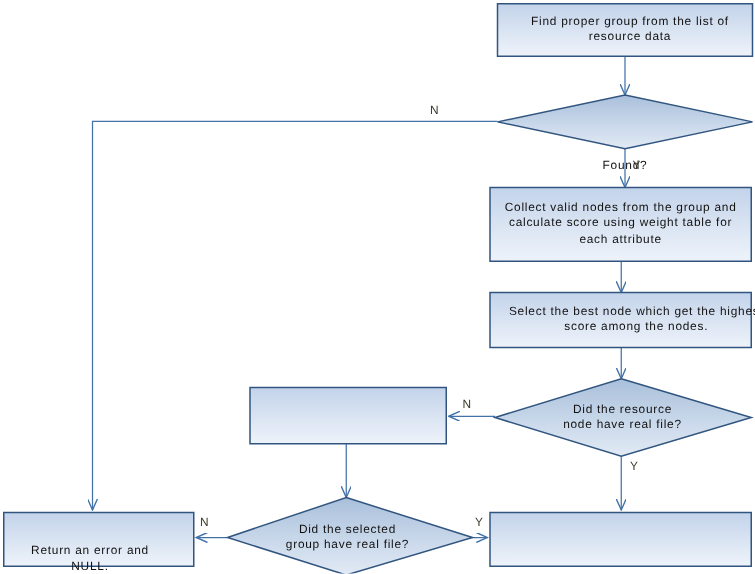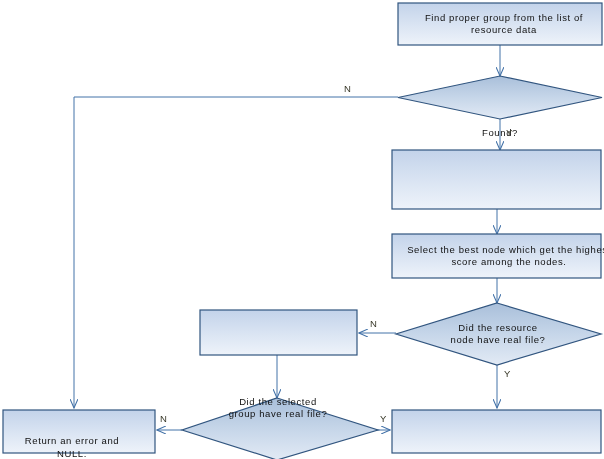--- a/index.html
+++ b/index.html
@@ -88,27 +88,28 @@
     <rect x="200" y="310" width="157" height="45" fill="url(#boxGrad)" stroke="#31557f" stroke-width="1.2"></rect>
     <polygon points="277,398 378,430 277,460 182,430" fill="url(#diaGrad)" stroke="#31557f" stroke-width="1.2"></polygon>
     <rect x="3" y="410" width="152" height="43" fill="url(#boxGrad)" stroke="#31557f" stroke-width="1.2"></rect>
     <rect x="392" y="410" width="209" height="43" fill="url(#boxGrad)" stroke="#31557f" stroke-width="1.2"></rect>
   </svg>
 
   <div class="node-text" style="left:398px; top:3px; width:212px; height:42px;">Find proper group from the list of resource data</div>
 
   <div class="node-text" style="left:440px; top:86px; width:120px; height:23px;margin-top:36px;">Found?</div>
 
+  <div class="node-text" style="left:392px; top:150px; width:209px; height:59px;">Collect valid nodes from the group and calculate score using weight table for each attribute</div>
 
   <div class="node-text" style="left:392px; top:234px; width:234px; height:44px;">Select the best node which get the highest score among the nodes.</div>
 
   <div class="node-text" style="left:444px; top:311px; width:108px; height:46px; line-height:12px;">Did the resource node have real file?</div>
 
 
-  <div class="node-text" style="left:219px; top:385px; width:118px; height:46px; line-height:12px;">Did the selected group have real file?</div>
+  <div class="node-text" style="left:219px; top:407px; width:118px; height:46px; line-height:12px;">Did the selected group have real file?</div>
 
   <div class="node-text" style="left:3px; top:410px; width:138px; height:43px;margin-top:16px;">Return an error and NULL.</div>
 
 
   <div class="edge-label" style="left:344px; top:83px;">N</div>
   <div class="edge-label" style="left:506px; top:127px;">Y</div>
   <div class="edge-label" style="left:370px; top:318px;">N</div>
   <div class="edge-label" style="left:504px; top:368px;">Y</div>
   <div class="edge-label" style="left:160px; top:413px;">N</div>
   <div class="edge-label" style="left:380px; top:413px;">Y</div>

